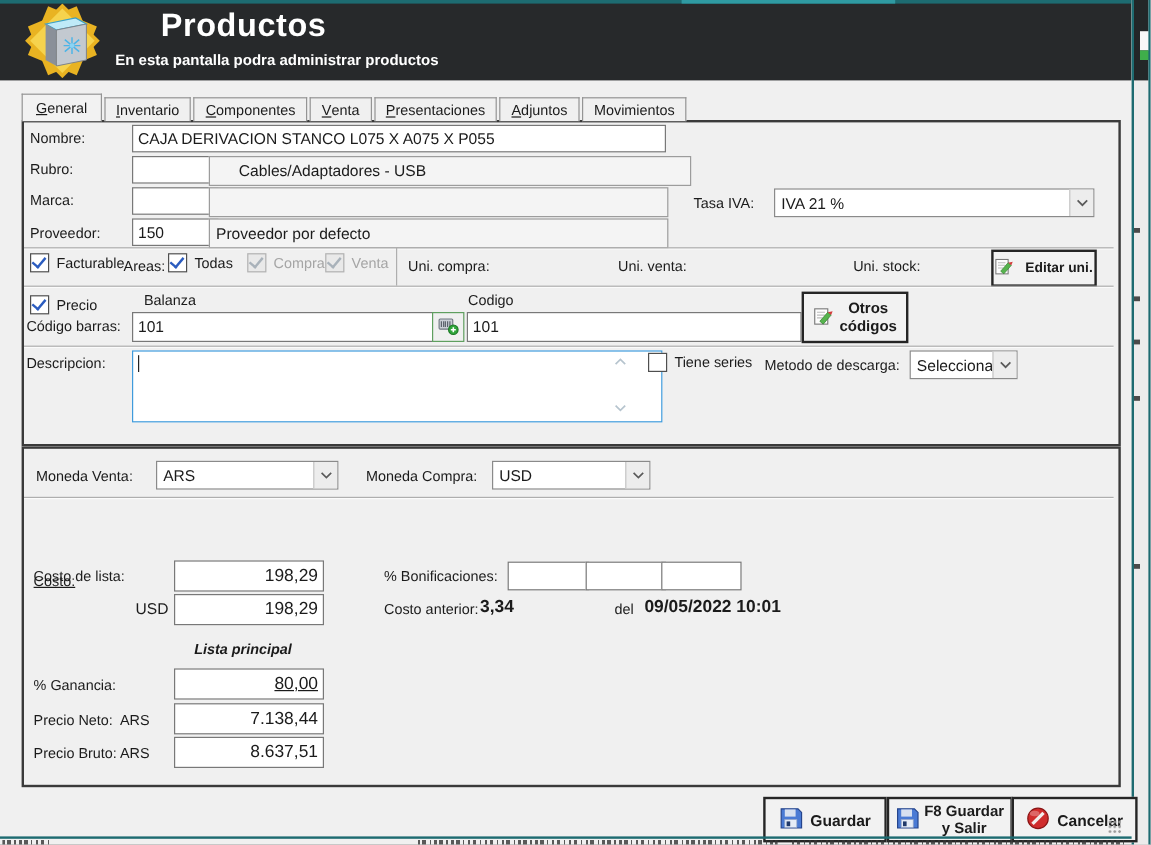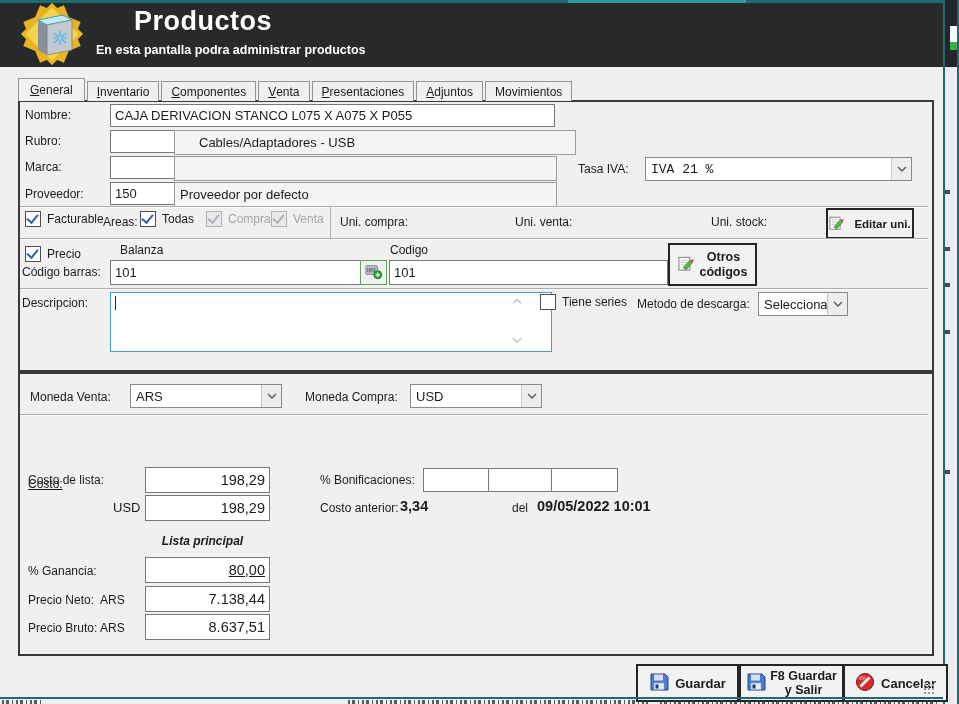--- a/index.html
+++ b/index.html
@@ -132,21 +132,21 @@
 
   <div class="lbl" style="left:25px;top:160px;">Marca:</div>
   <input class="tb" style="left: 110px; top: 156px; width: 62px; height: 21px;">
   <div class="tb-ro" style="left:174px;top:156px;width:371px;height:21px;"></div>
 
   <div class="lbl" style="left:25px;top:187px;">Proveedor:</div>
   <input class="tb" style="left: 110px; top: 182px; width: 62px; height: 21px;" value="150">
   <div class="tb-ro" style="left:174px;top:182px;width:371px;height:21px;">Proveedor por defecto</div>
 
   <div class="lbl" style="left:578px;top:162px;">Tasa IVA:</div>
-  <div class="select" style="left:645px;top:157px;width:265px;height:22px;font-family:Liberation Mono, monospace;">
+  <div class="select" style="left:645px;top:157px;width:265px;height:22px;">
     <span class="val">IVA 21 %</span>
     <span class="dd">
         <svg width="10" height="7" viewBox="0 0 10 7">
           <path d="M1 1l4 4 4-4" stroke="#5a5a5a" stroke-width="1.4" fill="none"></path>
         </svg>
       </span>
   </div>
 
   <div class="sep" style="left:20px;top:206px;width:908px;"></div>
 

